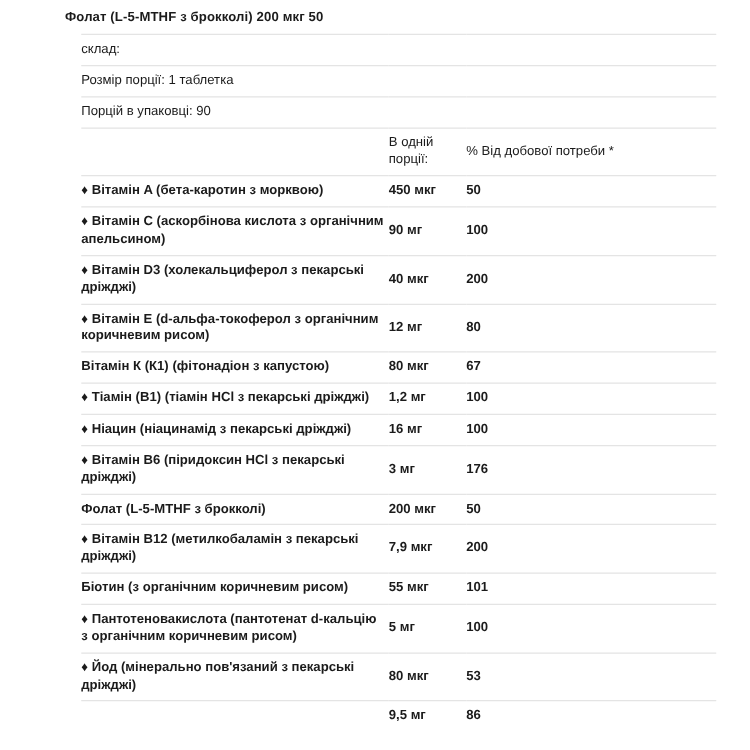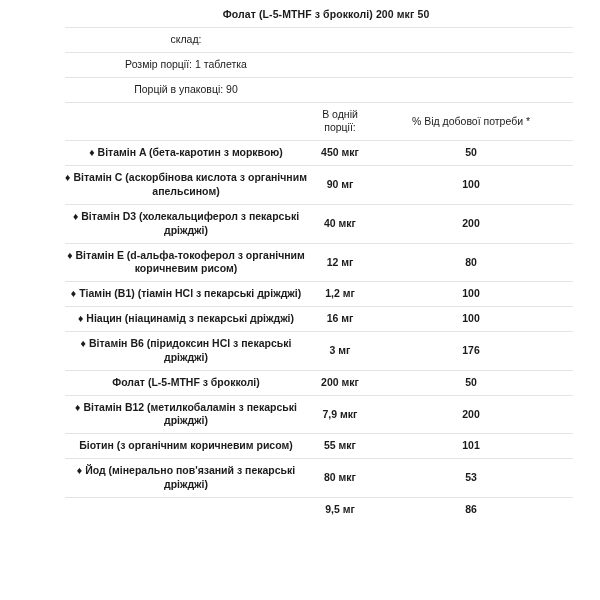--- a/index.html
+++ b/index.html
@@ -14,21 +14,20 @@
     color: #1b1b1b;
     -webkit-font-smoothing: antialiased;
   }
   .page {
     position: relative;
     width: 600px;
     height: 600px;
     box-sizing: border-box;
     padding: 0;
     overflow: hidden;
-    text-align: center;
   }
   .title {
     font-size: 10.5px;
     font-weight: bold;
     color: #1b1b1b;
     padding: 8px 0 7px 52px;
     letter-spacing: 0.1px;
   }
   table.facts {
     border-collapse: collapse;
@@ -134,20 +133,25 @@
           <td class="c-name bold"><span class="bullet">♦</span><span>Вітамін D3 (холекальциферол з пекарські дріжджі)</span></td>
           <td class="c-amount bold">40 мкг</td>
           <td class="c-dv bold">200</td>
         </tr>
         <tr>
           <td class="c-name bold"><span class="bullet">♦</span><span>Вітамін E (d-альфа-токоферол з органічним коричневим рисом)</span></td>
           <td class="c-amount bold">12 мг</td>
           <td class="c-dv bold">80</td>
         </tr>
         <tr>
+          <td class="c-name bold"><span>Вітамін К (К1) (фітонадіон з капустою)</span></td>
+          <td class="c-amount bold">80 мкг</td>
+          <td class="c-dv bold">67</td>
+        </tr>
+        <tr>
           <td class="c-name bold"><span class="bullet">♦</span><span>Тіамін (B1) (тіамін HCl з пекарські дріжджі)</span></td>
           <td class="c-amount bold">1,2 мг</td>
           <td class="c-dv bold">100</td>
         </tr>
         <tr>
           <td class="c-name bold"><span class="bullet">♦</span><span>Ніацин (ніацинамід з пекарські дріжджі)</span></td>
           <td class="c-amount bold">16 мг</td>
           <td class="c-dv bold">100</td>
         </tr>
         <tr>
@@ -164,20 +168,25 @@
           <td class="c-name bold"><span class="bullet">♦</span><span>Вітамін B12 (метилкобаламін з пекарські дріжджі)</span></td>
           <td class="c-amount bold">7,9 мкг</td>
           <td class="c-dv bold">200</td>
         </tr>
         <tr>
           <td class="c-name bold"><span>Біотин (з органічним коричневим рисом)</span></td>
           <td class="c-amount bold">55 мкг</td>
           <td class="c-dv bold">101</td>
         </tr>
         <tr>
+          <td class="c-name bold"><span class="bullet">♦</span><span>Пантотеновакислота (пантотенат d-кальцію з органічним коричневим рисом)</span></td>
+          <td class="c-amount bold">5 мг</td>
+          <td class="c-dv bold">100</td>
+        </tr>
+        <tr>
           <td class="c-name bold"><span class="bullet">♦</span><span>Йод (мінерально пов'язаний з пекарські дріжджі)</span></td>
           <td class="c-amount bold">80 мкг</td>
           <td class="c-dv bold">53</td>
         </tr>
         <tr>
           <td class="c-name bold"></td>
           <td class="c-amount bold">9,5 мг</td>
           <td class="c-dv bold">86</td>
         </tr>
       </tbody>

